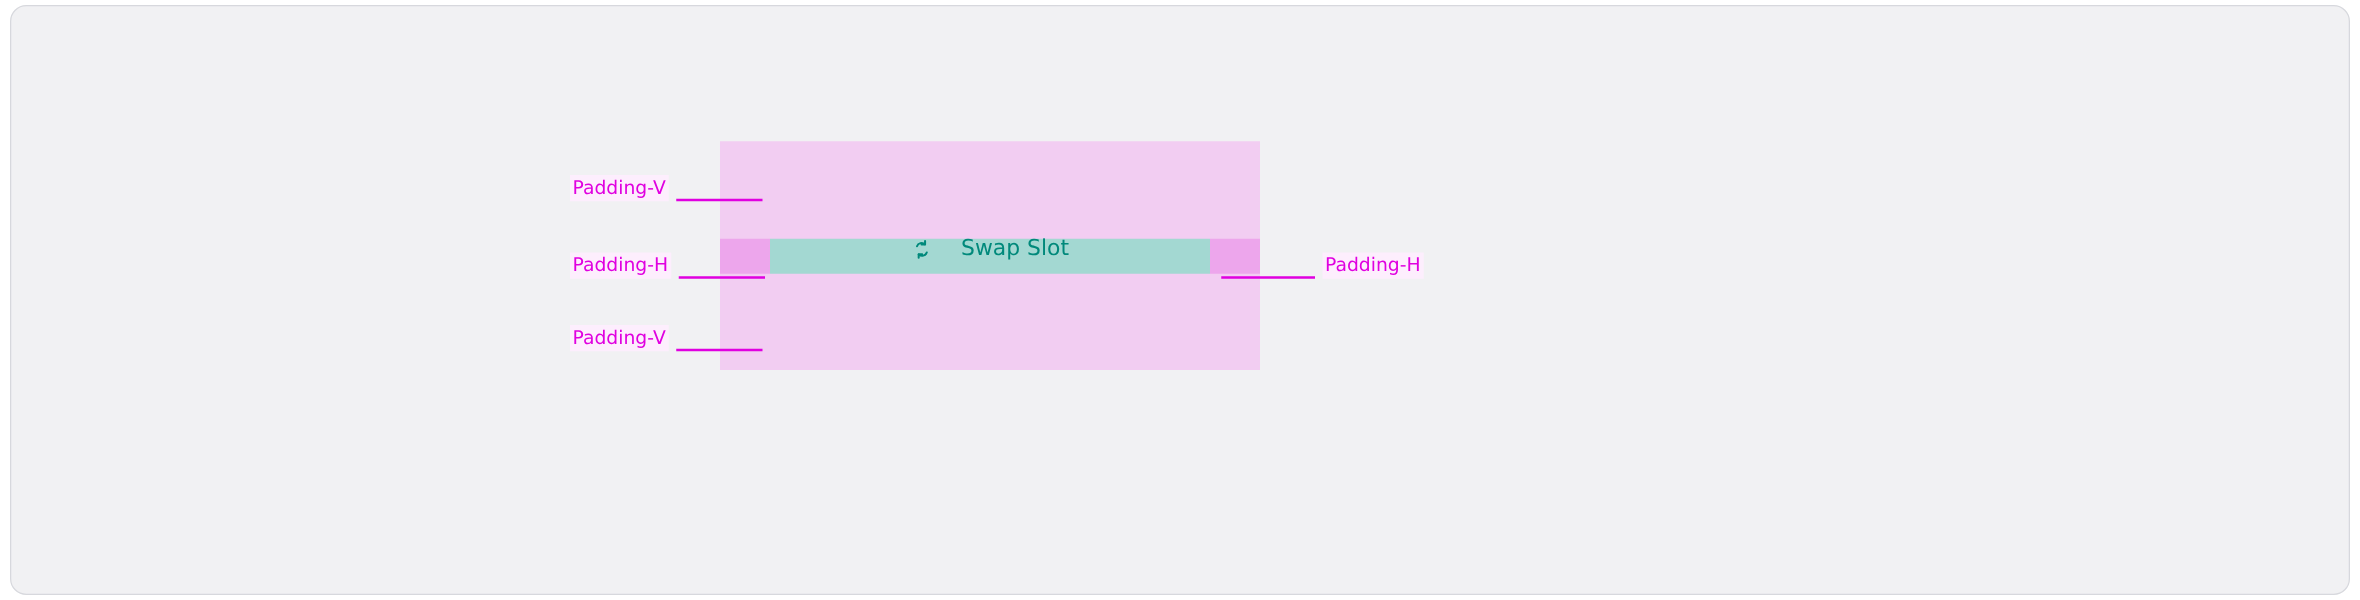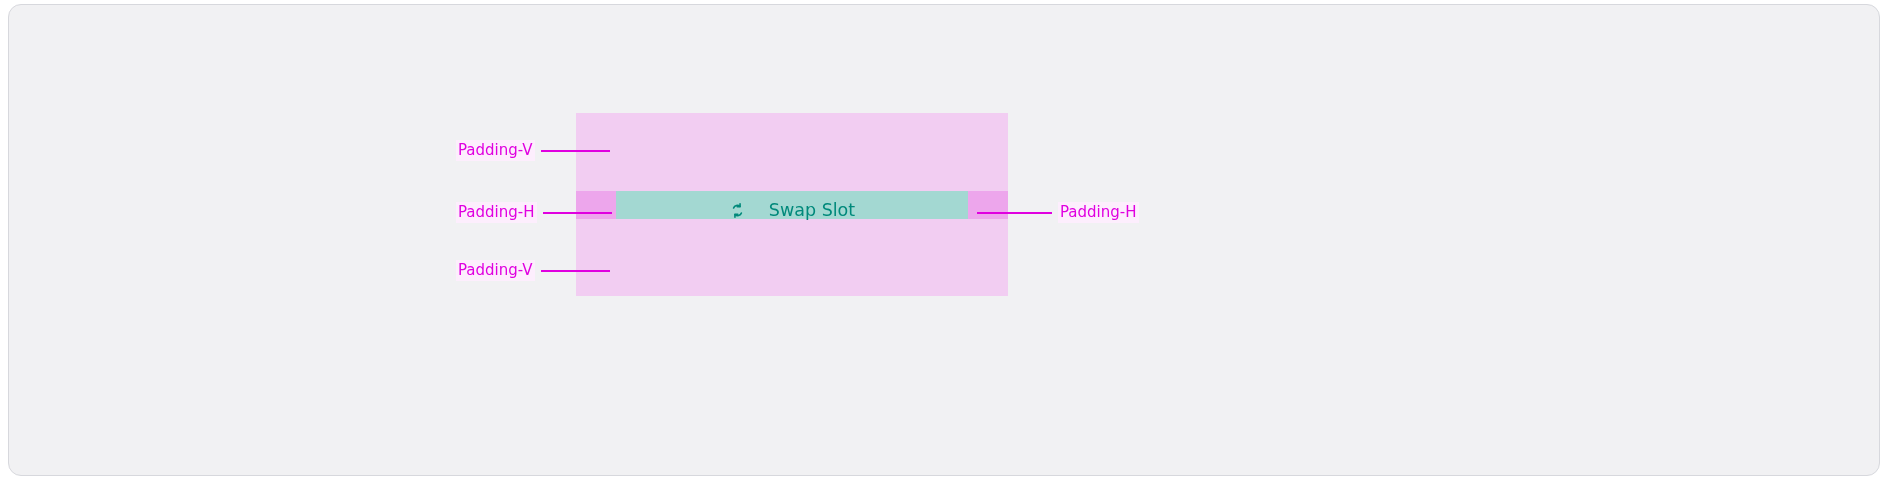--- a/index.html
+++ b/index.html
@@ -49,42 +49,42 @@
   }
   .pad-h-swatch {
     width: 40px;
     background: #eda6ec;
     flex: 0 0 auto;
   }
   .slot {
     flex: 1 1 auto;
     background: #a3d8d2;
     display: flex;
-    align-items: flex-end;
+    align-items: flex-start;
     justify-content: center;
     gap: 23px;
     color: #00897b;
     font-size: 17.5px;
     line-height: 1;
     white-space: nowrap;
   }
   .slot-icon {
     display: inline-flex;
     align-items: center;
     justify-content: center;
     width: 17px;
     height: 17px;
   }
   .slot-icon svg { display: block; }
 
   
   .annot {
     position: absolute;
     display: flex;
-    align-items: center;
+    align-items: flex-end;
     color: #e000e0;
     font-size: 15px;
     line-height: 1;
     white-space: nowrap;
   }
   .annot .txt {
     background: #fdeefd;
     padding: 3px 2px;
   }
   .leader {

